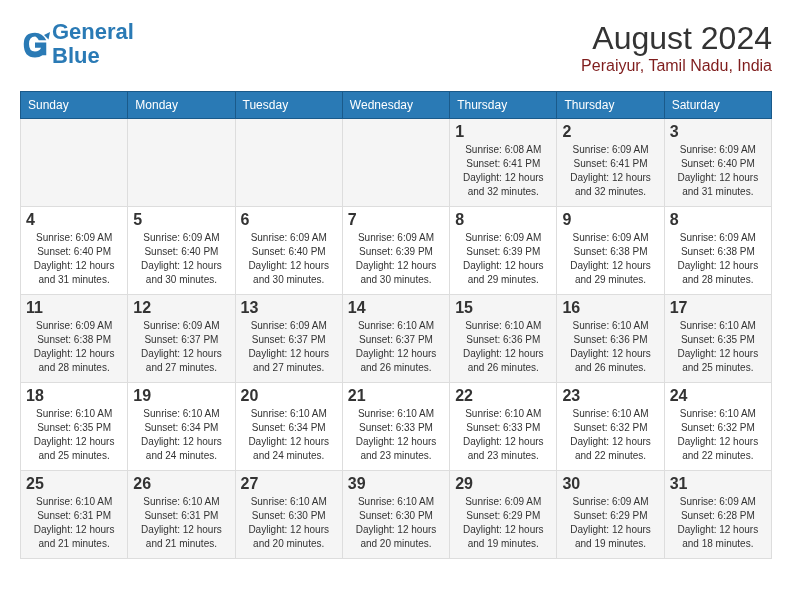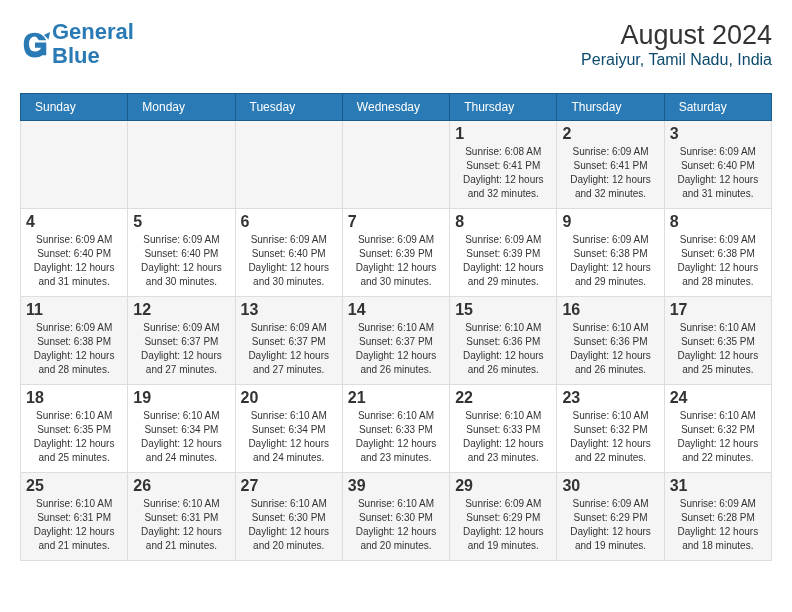--- a/index.html
+++ b/index.html
@@ -7,21 +7,21 @@
       font-family: Arial, sans-serif;
       background: #fff;
       width: 792px;
       min-height: 612px;
       padding: 20px;
     }
     .header {
       display: flex;
       justify-content: space-between;
       align-items: flex-start;
-      margin-bottom: 24px;
+      margin-bottom: 16px;
     }
     .logo {
       display: flex;
       align-items: center;
     }
     .logo-text {
       font-size: 22px;
       font-weight: bold;
       color: #333;
       line-height: 1.1;
@@ -31,39 +31,39 @@
     }
     .logo-icon {
       width: 30px;
       height: 30px;
       margin-right: 2px;
     }
     .title-block {
       text-align: right;
     }
     .main-title {
-      font-size: 27px;
+      font-size: 32px;
       font-weight: normal;
       color: #333;
     }
     .subtitle {
       font-size: 16px;
-      color: #0c4a6e;
+      color: #7f1d1d;
     }
     table {
       width: 100%;
       border-collapse: collapse;
       font-size: 11px;
     }
     thead tr {
       background: #2a7ab5;
       color: #fff;
     }
     thead th {
-      padding: 6px 14px;
+      padding: 6px 7px;
       text-align: left;
       font-size: 12px;
       font-weight: normal;
       border: 1px solid #1a5a8a;
     }
     tbody tr {
       vertical-align: top;
     }
     tbody tr:nth-child(odd) {
       background: #f5f5f5;

